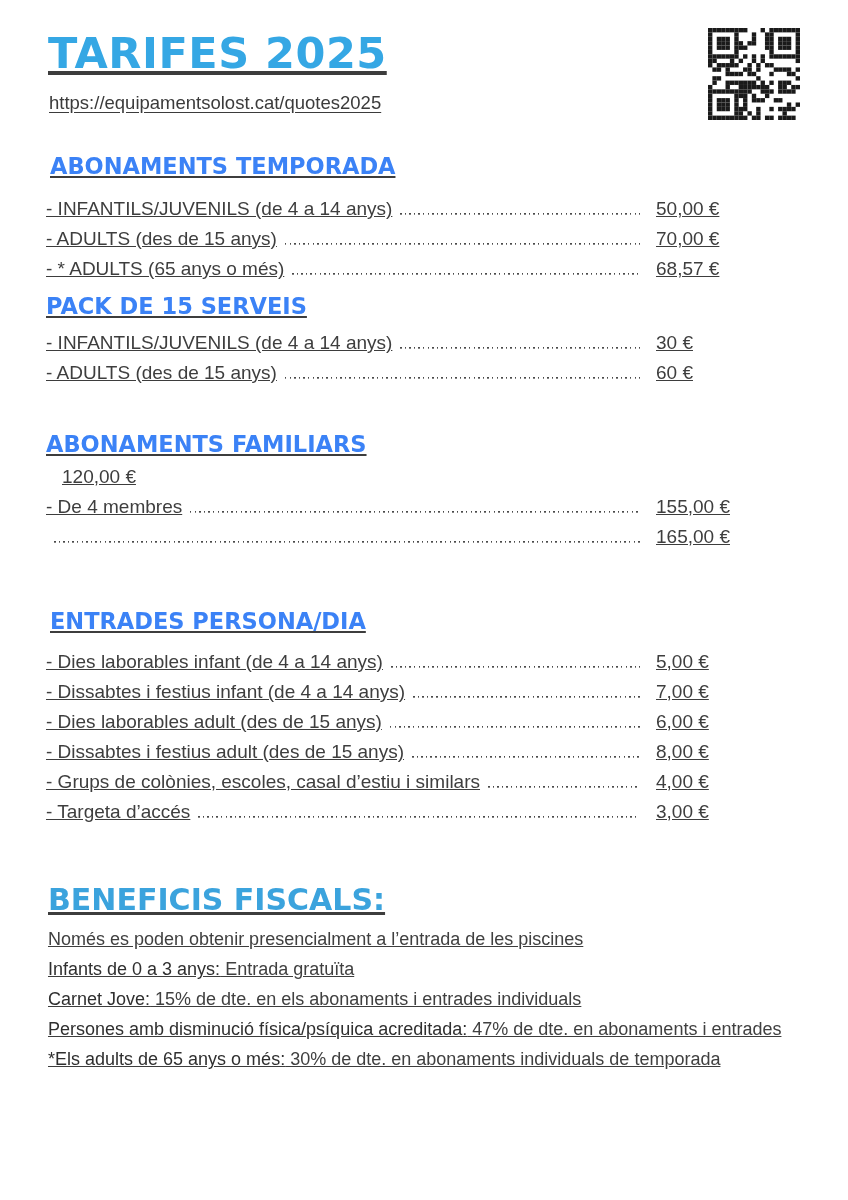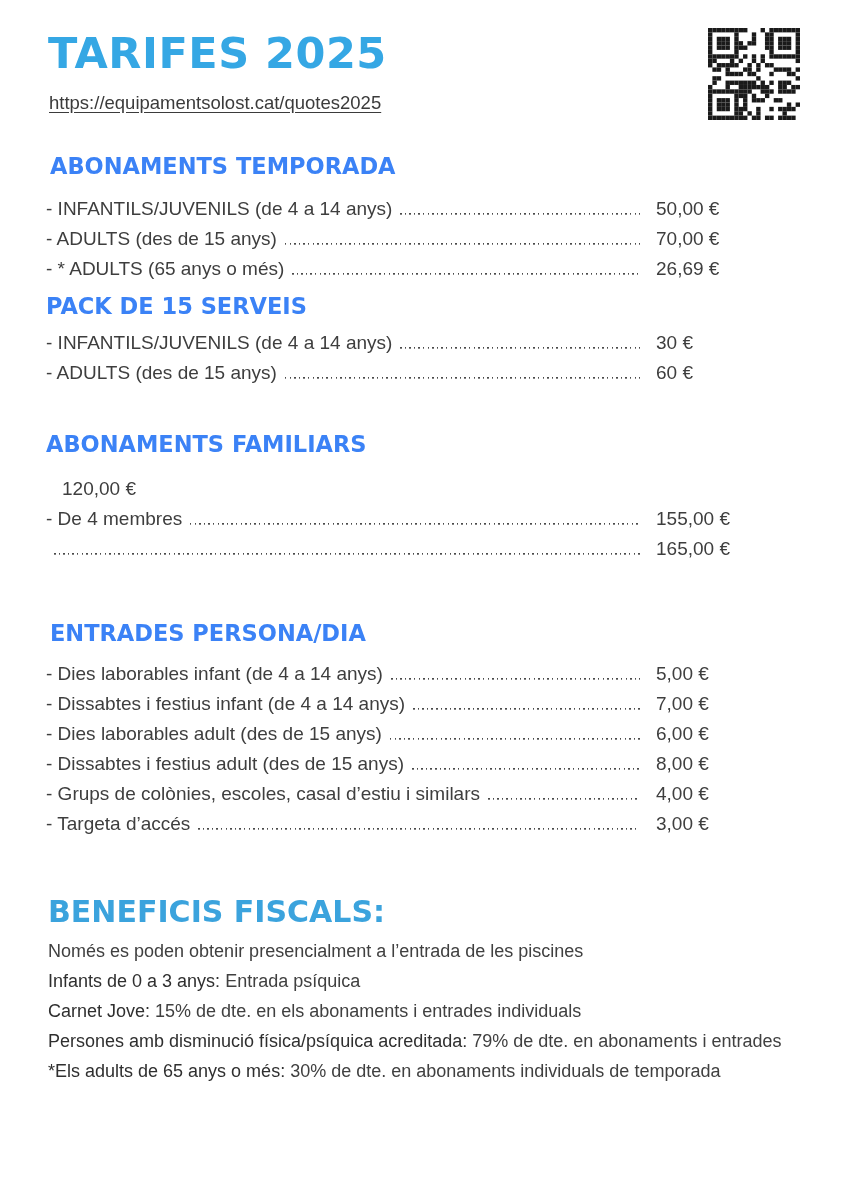--- a/index.html
+++ b/index.html
@@ -1,20 +1,20 @@
 <!DOCTYPE html>
 <html><head>
 <meta charset="utf-8">
 <style>
   html,body{margin:0;padding:0;background:#ffffff;}
   body{
     width:848px;height:1200px;overflow:hidden;
     font-family:"Liberation Sans",sans-serif;color:#3d3d3d;
   }
-  .page{position:relative;width:848px;height:976px;background:#fff;}
+  .page{position:relative;width:848px;height:976px;background:#fff;text-decoration:underline;}
   .content{padding:30px 40px 0 46px;}
 
   
   .title{
     margin:0;padding-left:2px;
     font-family:"DejaVu Sans",sans-serif;font-weight:700;
     font-size:43px;line-height:1.1;letter-spacing:0.5px;
     color:#35a7e4;
   }
   .url{
@@ -29,21 +29,21 @@
     margin:0;
     font-family:"DejaVu Sans",sans-serif;font-weight:700;
     font-size:22.5px;line-height:1.15;letter-spacing:0px;
     color:#3b82f6;
   }
   .sec-temporada{margin-top:40px;}
   .sec-temporada h2{margin-bottom:18px;padding-left:4px;}
   .sec-pack{margin-top:6px;}
   .sec-pack h2{margin-bottom:12px;}
   .sec-familiars{margin-top:40px;}
-  .sec-familiars h2{margin-bottom:20px;}
+  .sec-familiars h2{margin-bottom:8px;}
   .sec-entrades{margin-top:53px;}
   .sec-entrades h2{margin-bottom:16px;padding-left:4px;}
 
   
   .row{display:flex;align-items:baseline;height:30px;font-size:19px;color:#3e3e3e;}
   .row-lead{display:flex;align-items:baseline;width:594px;}
   .label{white-space:nowrap;}
   .dots{
     flex:1;height:15px;align-self:baseline;margin-left:8px;
     background-image:repeating-linear-gradient(to right,#4a4a4a 0 1.5px,transparent 1.5px 4.6px);
@@ -315,21 +315,21 @@
           <span class="label">- ADULTS (des de 15 anys)</span>
           <span class="dots"></span>
         </div>
         <span class="price">70,00 €</span>
       </div>
       <div class="row">
         <div class="row-lead">
           <span class="label">- * ADULTS (65 anys o més)</span>
           <span class="dots"></span>
         </div>
-        <span class="price">26,69 €</span>
+        <span class="price">68,57 €</span>
       </div>
     </section>
 
     
     <section class="sec sec-pack">
       <h2>PACK DE 15 SERVEIS</h2>
       <div class="row">
         <div class="row-lead">
           <span class="label">- INFANTILS/JUVENILS (de 4 a 14 anys)</span>
           <span class="dots"></span>
@@ -410,20 +410,20 @@
           <span class="dots"></span>
         </div>
         <span class="price">3,00 €</span>
       </div>
     </section>
 
     
     <section class="sec sec-benefits">
       <h2>BENEFICIS FISCALS:</h2>
       <p class="benefit"><span class="b-lead"></span><span class="b-text">Només es poden obtenir presencialment a l’entrada de les piscines</span></p>
-      <p class="benefit"><span class="b-lead">Infants de 0 a 3 anys:</span><span class="b-text"> Entrada psíquica</span></p>
+      <p class="benefit"><span class="b-lead">Infants de 0 a 3 anys:</span><span class="b-text"> Entrada gratuïta</span></p>
       <p class="benefit"><span class="b-lead">Carnet Jove:</span><span class="b-text"> 15% de dte. en els abonaments i entrades individuals</span></p>
-      <p class="benefit"><span class="b-lead">Persones amb disminució física/psíquica acreditada:</span><span class="b-text"> 79% de dte. en abonaments i entrades</span></p>
+      <p class="benefit"><span class="b-lead">Persones amb disminució física/psíquica acreditada:</span><span class="b-text"> 47% de dte. en abonaments i entrades</span></p>
       <p class="benefit"><span class="b-lead">*Els adults de 65 anys o més:</span><span class="b-text"> 30% de dte. en abonaments individuals de temporada</span></p>
     </section>
 
   </div>
 </div>
 
 </body></html>

